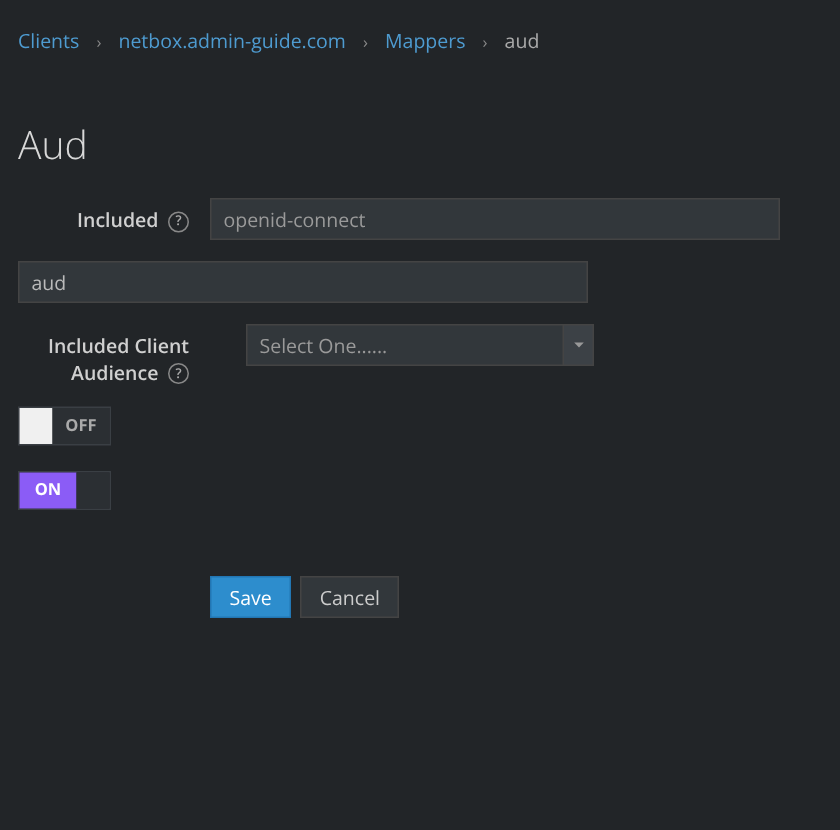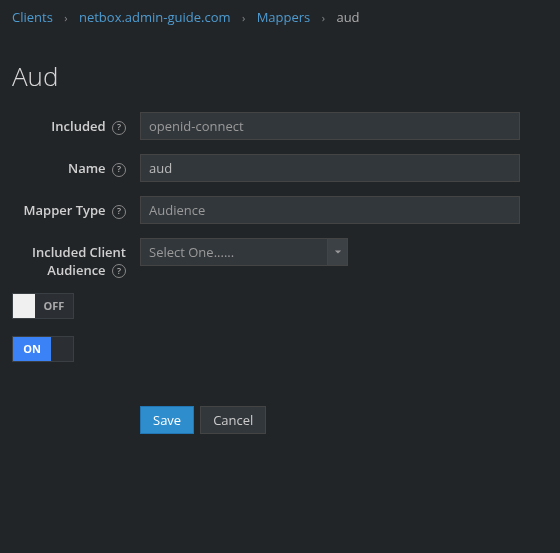--- a/index.html
+++ b/index.html
@@ -6,21 +6,21 @@
   body {
     background: #222528;
     color: #c8c8c8;
     font-family: "Open Sans", "Helvetica Neue", Arial, sans-serif;
     font-size: 13px;
     width: 560px;
     height: 553px;
     overflow: hidden;
   }
   .breadcrumb {
-    padding: 8px 12px;
+    padding: 18px 12px;
     font-size: 13px;
   }
   .breadcrumb a { color: #4e9bd0; text-decoration: none; cursor: pointer; }
   .breadcrumb .sep { color: #888; margin: 0 8px; font-size: 11px; }
   .breadcrumb .current { color: #aaa; }
   h1.title {
     font-weight: 300;
     font-size: 26px;
     color: #d8d8d8;
     padding: 24px 12px 18px 12px;
@@ -66,21 +66,22 @@
     font-size: 13px;
     font-family: inherit;
   }
   .readonly-box {
     display: flex;
     align-items: center;
     color: #9a9a9a;
   }
   .select-wrap {
     display: flex;
-    width: 208px;
+    width: 232px;
+    margin-left: 24px;
   }
   .select-main {
     flex: 1;
     height: 28px;
     background: #32373b;
     border: 1px solid #444;
     color: #9a9a9a;
     padding: 0 8px;
     display: flex; align-items: center;
   }
@@ -98,21 +99,21 @@
     display: inline-flex;
     border: 1px solid #3a3f44;
     height: 26px;
     line-height: 24px;
   }
   
   .toggle.state-off { }
   .toggle.state-off .seg-a { width: 22px; background: #f0f0f0; }
   .toggle.state-off .seg-b { width: 38px; background: #2b2f33; color:#aaa; font-weight:700; font-size:11px; display:flex;align-items:center;justify-content:center; }
   
-  .toggle.state-on .seg-a { width: 38px; background: #3b82f6; color:#fff; font-weight:700; font-size:11px; display:flex;align-items:center;justify-content:center; }
+  .toggle.state-on .seg-a { width: 38px; background: #8b5cf6; color:#fff; font-weight:700; font-size:11px; display:flex;align-items:center;justify-content:center; }
   .toggle.state-on .seg-b { width: 22px; background: #2b2f33; }
   .toggle .seg-a, .toggle .seg-b { height: 24px; }
   .buttons {
     display: flex;
     gap: 6px;
     margin-top: 30px;
   }
   button.btn {
     height: 28px;
     padding: 0 12px;
@@ -146,38 +147,25 @@
       <span>Included</span>
       <span class="help-icon">?</span>
     </div>
     <div class="ctrl-col">
       <div class="readonly-box">openid-connect</div>
     </div>
   </div>
 
 
   <div class="row">
-    <div class="label-col">
-      <span>Name</span>
-      <span class="help-icon">?</span>
-    </div>
     <div class="ctrl-col">
       <input class="text" value="aud" style="">
     </div>
   </div>
 
-  <div class="row">
-    <div class="label-col">
-      <span>Mapper Type</span>
-      <span class="help-icon">?</span>
-    </div>
-    <div class="ctrl-col">
-      <div class="readonly-box">Audience</div>
-    </div>
-  </div>
 
   <div class="row">
     <div class="label-col">
       <span>Included Client Audience</span>
       <span class="help-icon">?</span>
     </div>
     <div class="ctrl-col">
       <div class="select-wrap">
         <div class="select-main">Select One......</div>
         <div class="select-btn">

